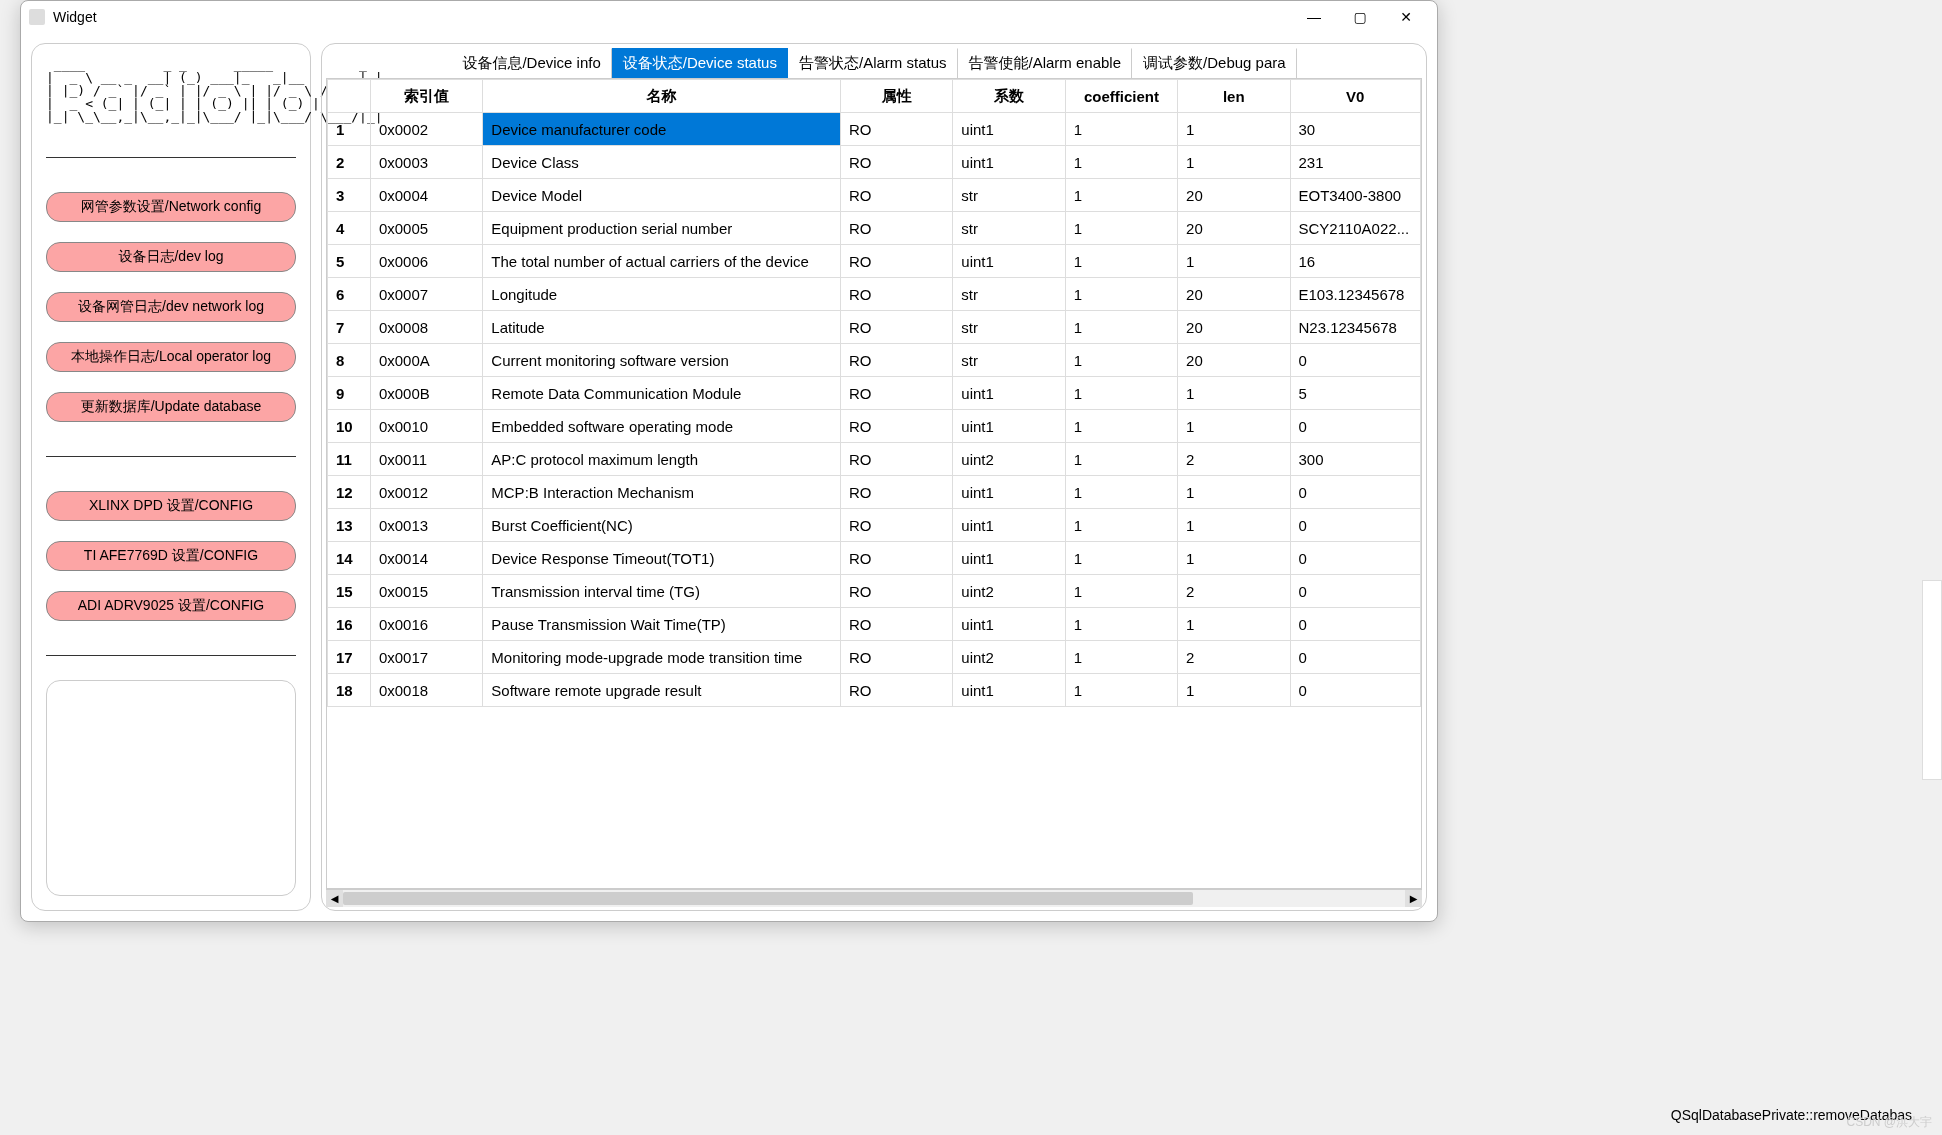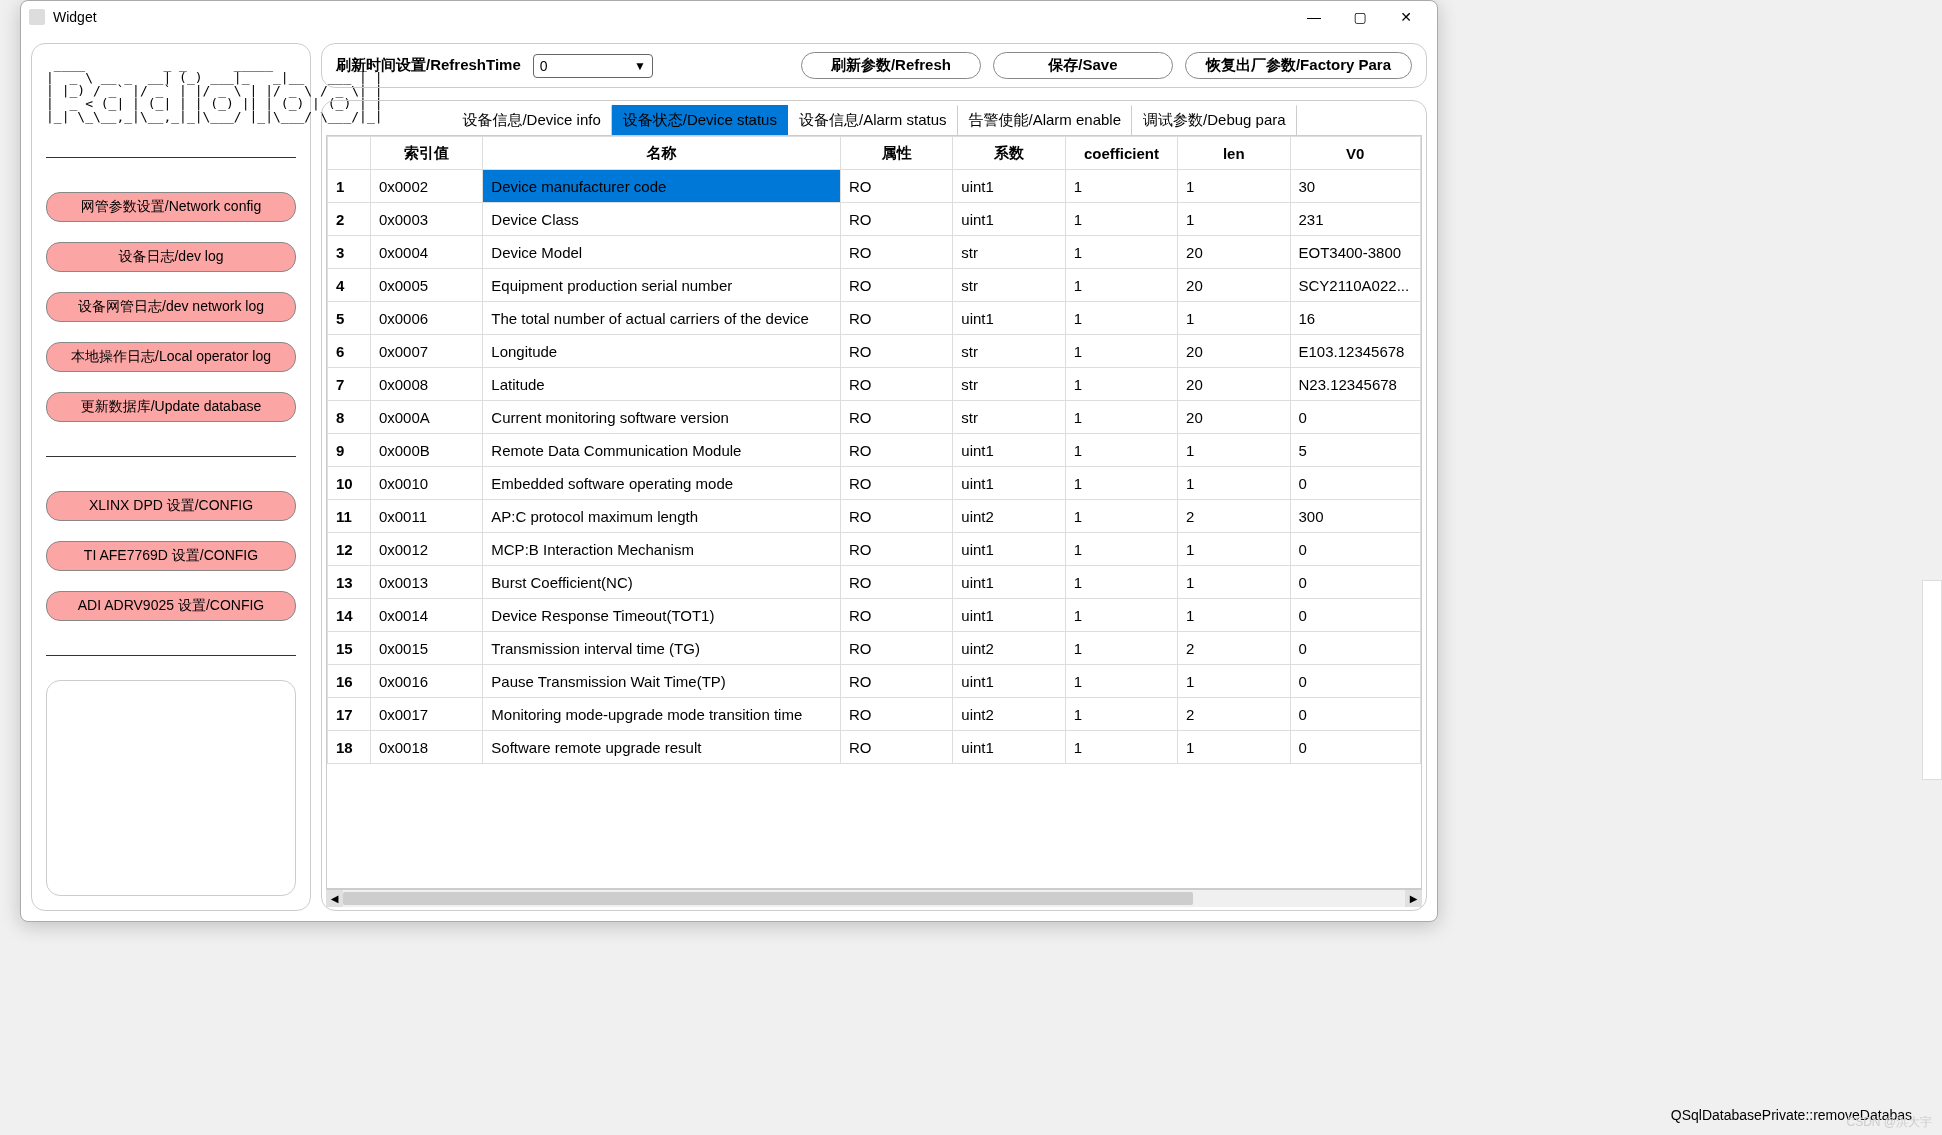--- a/index.html
+++ b/index.html
@@ -28,21 +28,21 @@
   border: 1px solid #ccc; border-radius: 14px; padding: 8px 14px;
   display: flex; align-items: center; gap: 12px;
 }
 .lbl { font-size: 15px; font-weight: bold; }
 .combo { border: 1px solid #666; border-radius: 4px; padding: 2px 6px; width: 120px; height: 24px; display: flex; align-items: center; justify-content: space-between; font-size: 14px; cursor: pointer; }
 .combo-arrow { font-size: 12px; }
 .tbtn { border: 1px solid #888; border-radius: 14px; padding: 3px 20px; font-size: 15px; font-weight: bold; cursor: pointer; min-width: 180px; text-align: center; background: #fff; }
 .tablepanel { flex: 1; border: 1px solid #ccc; border-radius: 14px; padding: 4px; display: flex; flex-direction: column; overflow: hidden; }
 .tabs { display: flex; justify-content: center; border-bottom: 1px solid #ccc; }
 .tab { padding: 5px 10px; font-size: 15px; border: 1px solid transparent; border-bottom: none; cursor: pointer; border-right: 1px solid #ccc; }
-.tab.active { background: #0078d7; color: #000000; border: 1px solid #0078d7; border-bottom: none; }
+.tab.active { background: #0078d7; color: #ffffff; border: 1px solid #0078d7; border-bottom: none; }
 .tablewrap { flex: 1; overflow: auto; position: relative; border: 1px solid #ccc; border-top: none; }
 table { width: 100%; border-collapse: collapse; font-size: 15px; }
 th, td { border: 1px solid #ddd; padding: 5px 8px; text-align: left; height: 33px; white-space: nowrap; }
 th { background: #fff; font-weight: bold; text-align: center; position: sticky; top: 0; }
 td.rowhdr { font-weight: bold; text-align: left; width: 42px; }
 tbody tr.selected td.name-cell { background: #0078d7; color: #000000; }
 .col-idx { width: 110px; }
 .col-name { width: 350px; }
 .col-attr { width: 110px; }
 .col-sys { width: 110px; }
@@ -99,37 +99,26 @@
       <div id="sb-g2">
           <div class="navbtn">XLINX DPD 设置/CONFIG</div>
           <div class="navbtn">TI AFE7769D 设置/CONFIG</div>
           <div class="navbtn">ADI ADRV9025 设置/CONFIG</div>
         </div>
       <div class="side-sep"></div>
       <div class="logarea"></div>
     </div>
 
     <div class="main">
-      <div class="toolbar">
-        <span class="lbl">刷新时间设置/RefreshTime</span>
-        <div class="combo">
-          <span>0</span>
-          <span class="combo-arrow">▼</span>
-        </div>
-        <div style="flex:1"></div>
-        <div class="tbtn">刷新参数/Refresh</div>
-        <div class="tbtn">保存/Save</div>
-        <div class="tbtn">恢复出厂参数/Factory Para</div>
-      </div>
 
       <div class="tablepanel">
         <div class="tabs" id="tabs">
             <div class="tab">设备信息/Device info</div>
             <div class="tab active">设备状态/Device status</div>
-            <div class="tab">设备信息/Alarm status</div>
+            <div class="tab">告警状态/Alarm status</div>
             <div class="tab">告警使能/Alarm enable</div>
             <div class="tab">调试参数/Debug para</div>
           </div>
         <div class="tablewrap">
           <table>
             <thead>
                 <tr id="thead-row">
                   <th></th>
                   <th class="col-idx">索引值</th>
                   <th class="col-name">名称</th>

